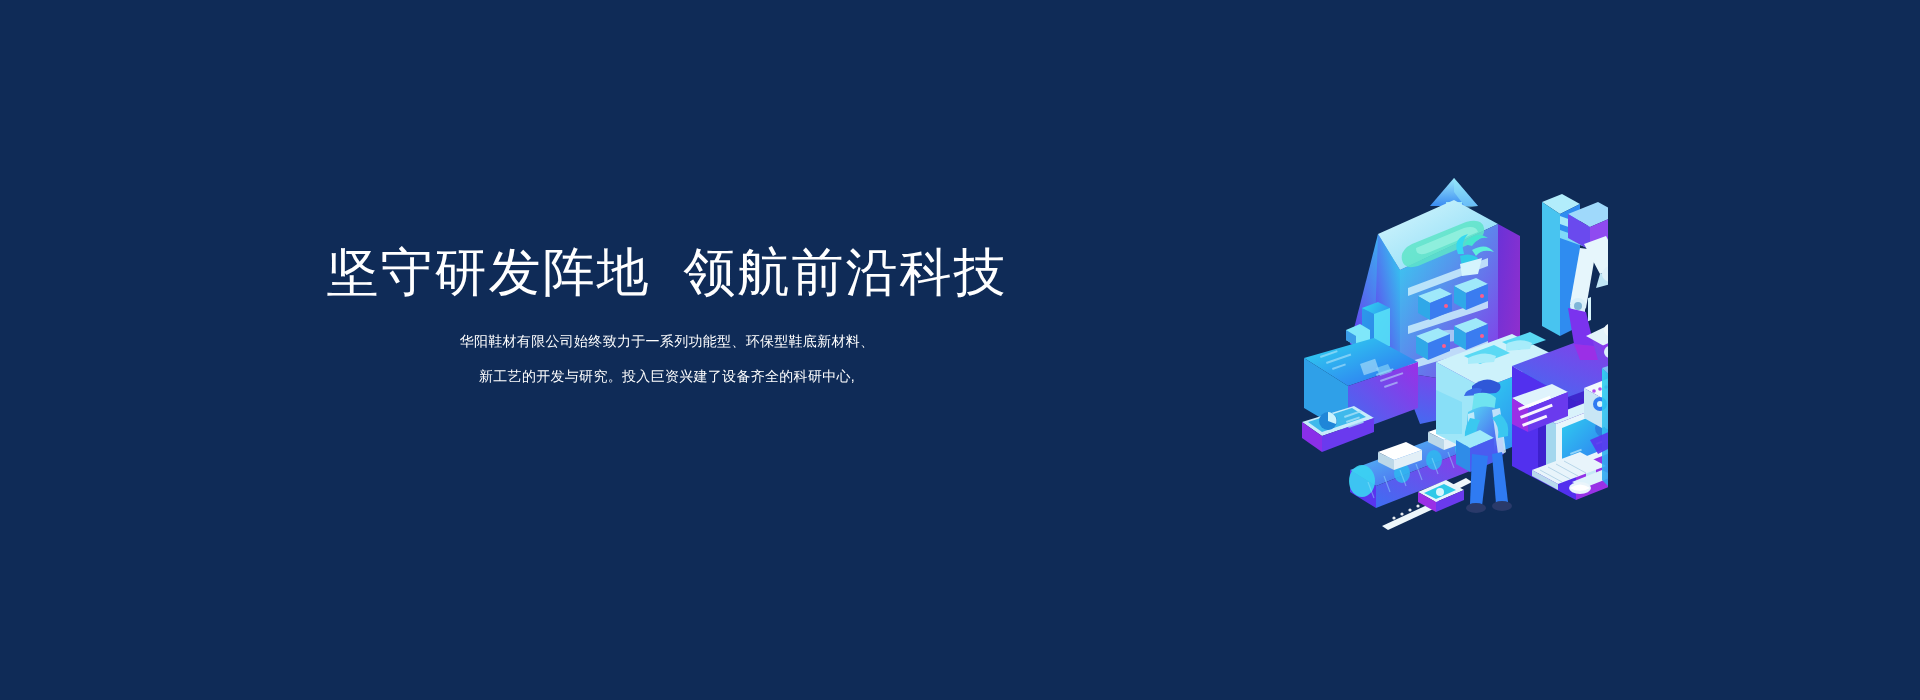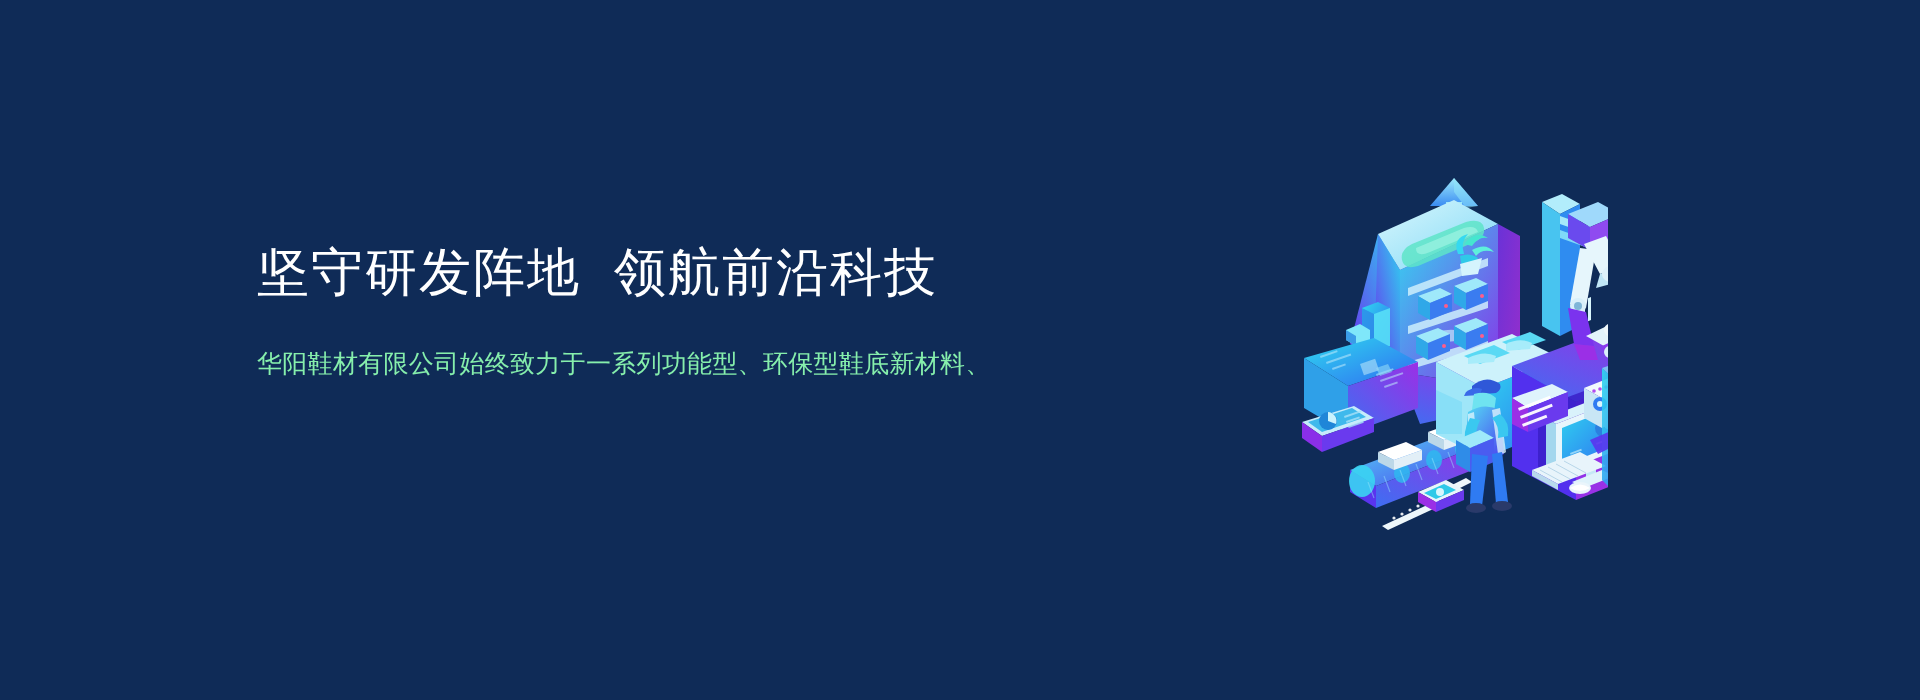--- a/index.html
+++ b/index.html
@@ -8,20 +8,21 @@
     overflow:hidden;
     background:#0f2b57;
     font-family:"Liberation Sans","DejaVu Sans",sans-serif;
   }
 
   #banner {
     position:relative;
     width:1608px; height:700px;
     background:#0f2b57;
     overflow:hidden;
+    text-align:center;
   }
 
   
   #text-block {
     position:absolute;
     left:257px;
     top:240px;
     width:820px;
   }
 
@@ -29,24 +30,24 @@
     font-size:52px;
     line-height:64px;
     letter-spacing:2px;
     color:#ffffff;
     font-weight:400;
     white-space:pre;
     font-family:"Liberation Sans","DejaVu Sans",sans-serif;
   }
 
   #description {
-    margin-top:42px;
-    font-size:25px;
+    margin-top:20px;
+    font-size:14px;
     line-height:35px;
-    color:#86efac;
+    color:#ffffff;
     font-weight:400;
     letter-spacing:0.3px;
   }
   .desc-line { display:block; white-space:pre; }
 
   
   #illustration {
     position:absolute;
     left:1250px;
     top:140px;
@@ -59,20 +60,21 @@
 <body>
 
 <div id="banner">
 
   <div id="text-block">
 
     <h1 id="page-title">坚守研发阵地  领航前沿科技</h1>
 
     <div id="description">
       <span class="desc-line">华阳鞋材有限公司始终致力于一系列功能型、环保型鞋底新材料、</span>
+      <span class="desc-line">新工艺的开发与研究。投入巨资兴建了设备齐全的科研中心,</span>
     </div>
 
   </div>
 
   <div id="illustration">
     <svg viewBox="0 0 480 420" xmlns="http://www.w3.org/2000/svg">
       <defs>
         <linearGradient id="gA" x1="0" y1="0" x2="1" y2="1">
           <stop offset="0" stop-color="#34d6f0"></stop>
             <stop offset="1" stop-color="#8a2fe8"></stop>

